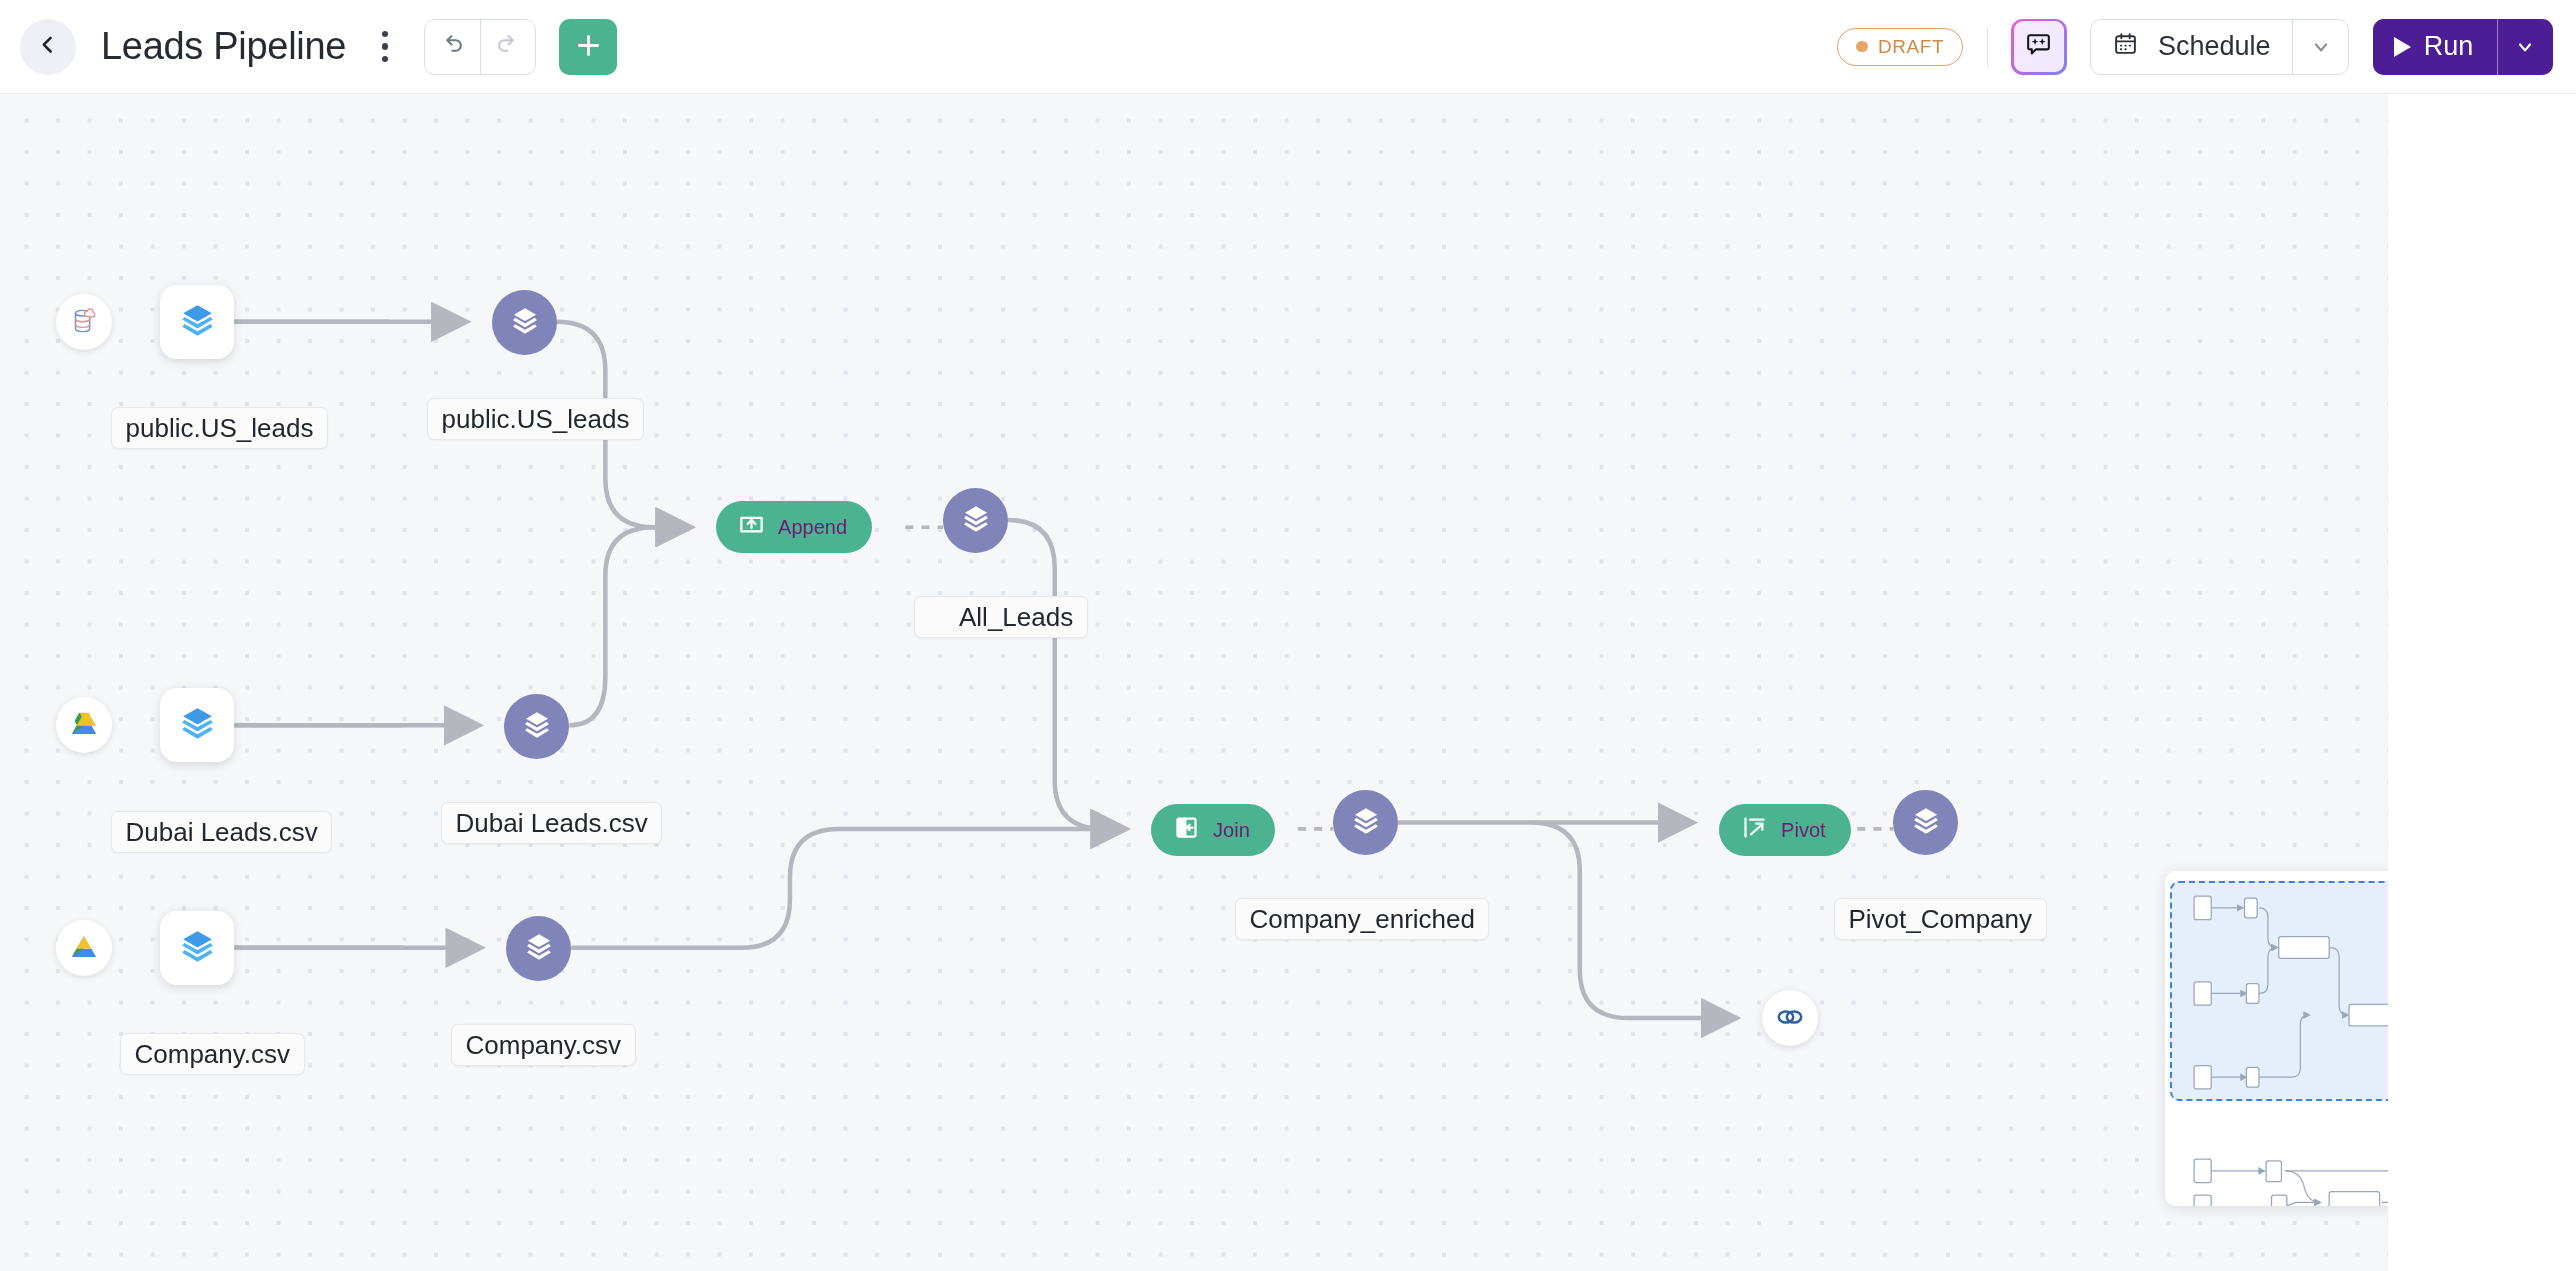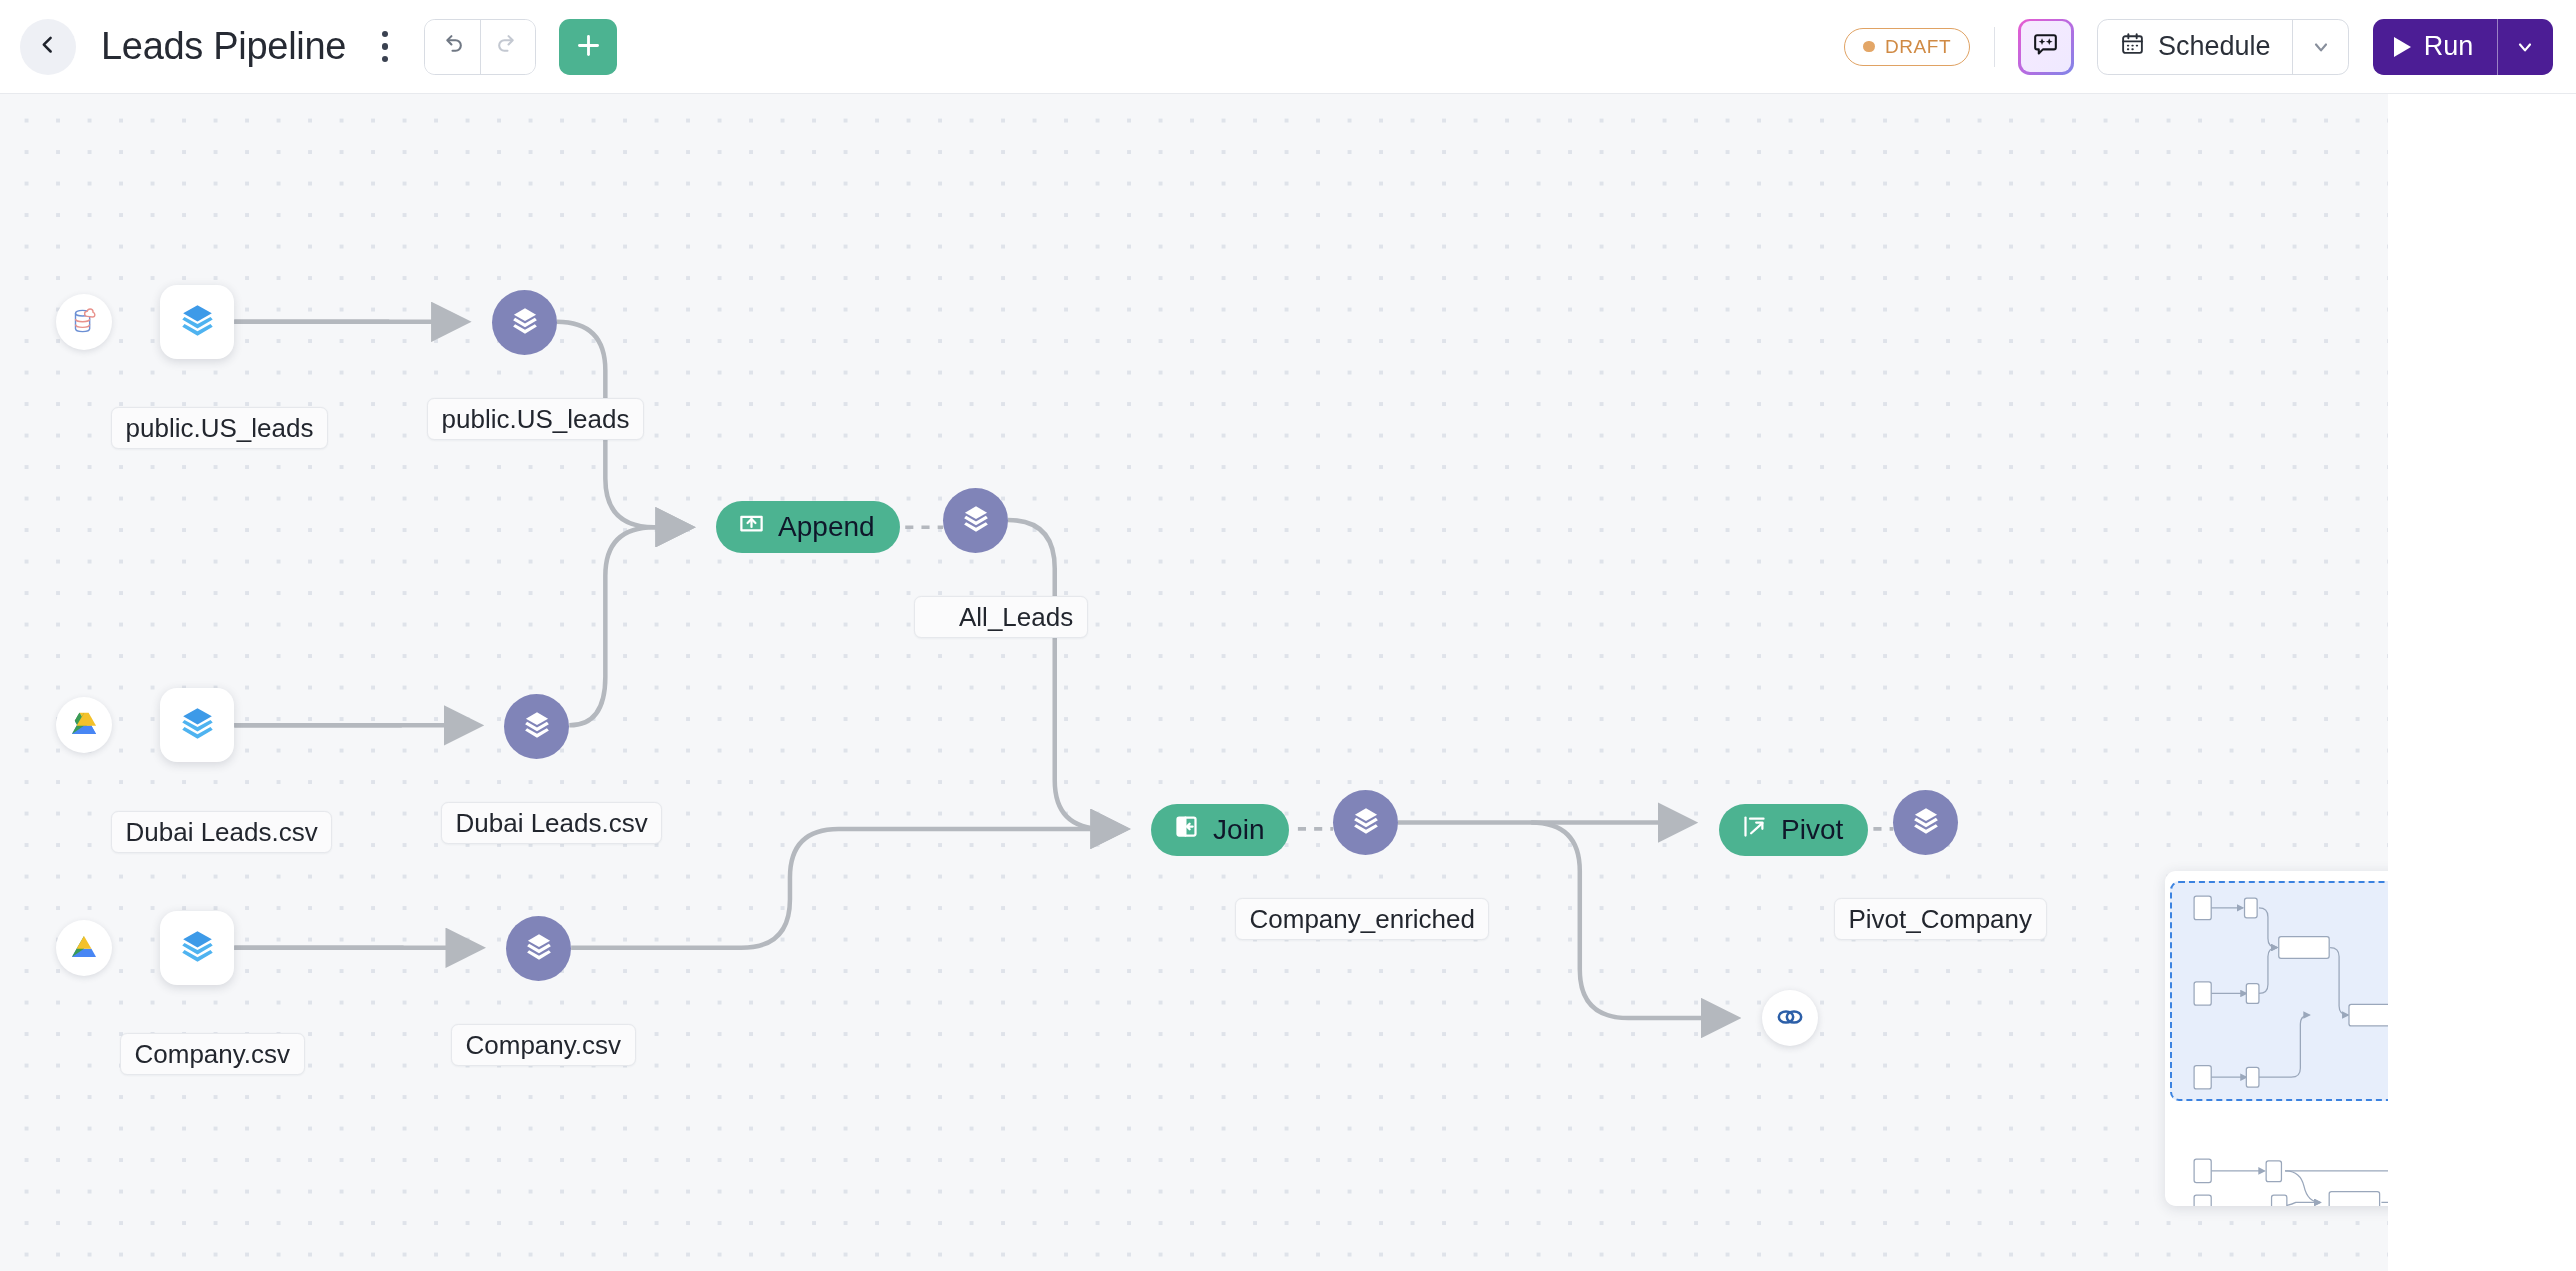--- a/index.html
+++ b/index.html
@@ -86,21 +86,21 @@
     display: flex; align-items: center; justify-content: center;
   }
   .ai-btn svg { width: 31px; height: 31px; }
 
   .schedule-group {
     margin-left: 23.4px; display: flex; height: 56px;
     border: 0.9px solid #d8dce3; border-radius: 10.8px; overflow: hidden;
     background: #fff; flex: 0 0 auto;
   }
   .schedule-main {
-    display: flex; align-items: center; gap: 13px;
+    display: flex; align-items: center; gap: 20px;
     padding: 0 21.6px; cursor: pointer;
   }
   .schedule-main svg { width: 25px; height: 25px; }
   .schedule-main span { font-size: 27px; color: #2b3039; white-space: nowrap; }
   .schedule-caret {
     width: 56px; border-left: 0.9px solid #d8dce3;
     display: flex; align-items: center; justify-content: center; cursor: pointer;
   }
   .caret { width: 20px; height: 20px; }
 
@@ -169,21 +169,21 @@
   }
   .link-node svg { width: 32px; height: 32px; }
 
   .op-pill {
     position: absolute; height: 52px; border-radius: 26px;
     background: #4cb391;
     display: flex; align-items: center; gap: 13.5px;
     padding: 0 25px 0 21.6px; cursor: pointer;
   }
   .op-pill svg { width: 27px; height: 27px; flex: 0 0 auto; }
-  .op-pill span { color: #0f172a; font-size: 28px; white-space: nowrap; }
+  .op-pill span { color: #701a75; font-size: 20px; white-space: nowrap; }
 
   .node-label {
     position: absolute; height: 42px;
     background: #fbfbfc; border: 0.9px solid #e6e8ec; border-radius: 7.2px;
     display: flex; align-items: center; padding: 0 13.5px;
     font-size: 26px; color: #22262e; white-space: nowrap;
     box-shadow: 0 0.9px 1.8px rgba(40,50,70,.05);
   }
 
   

